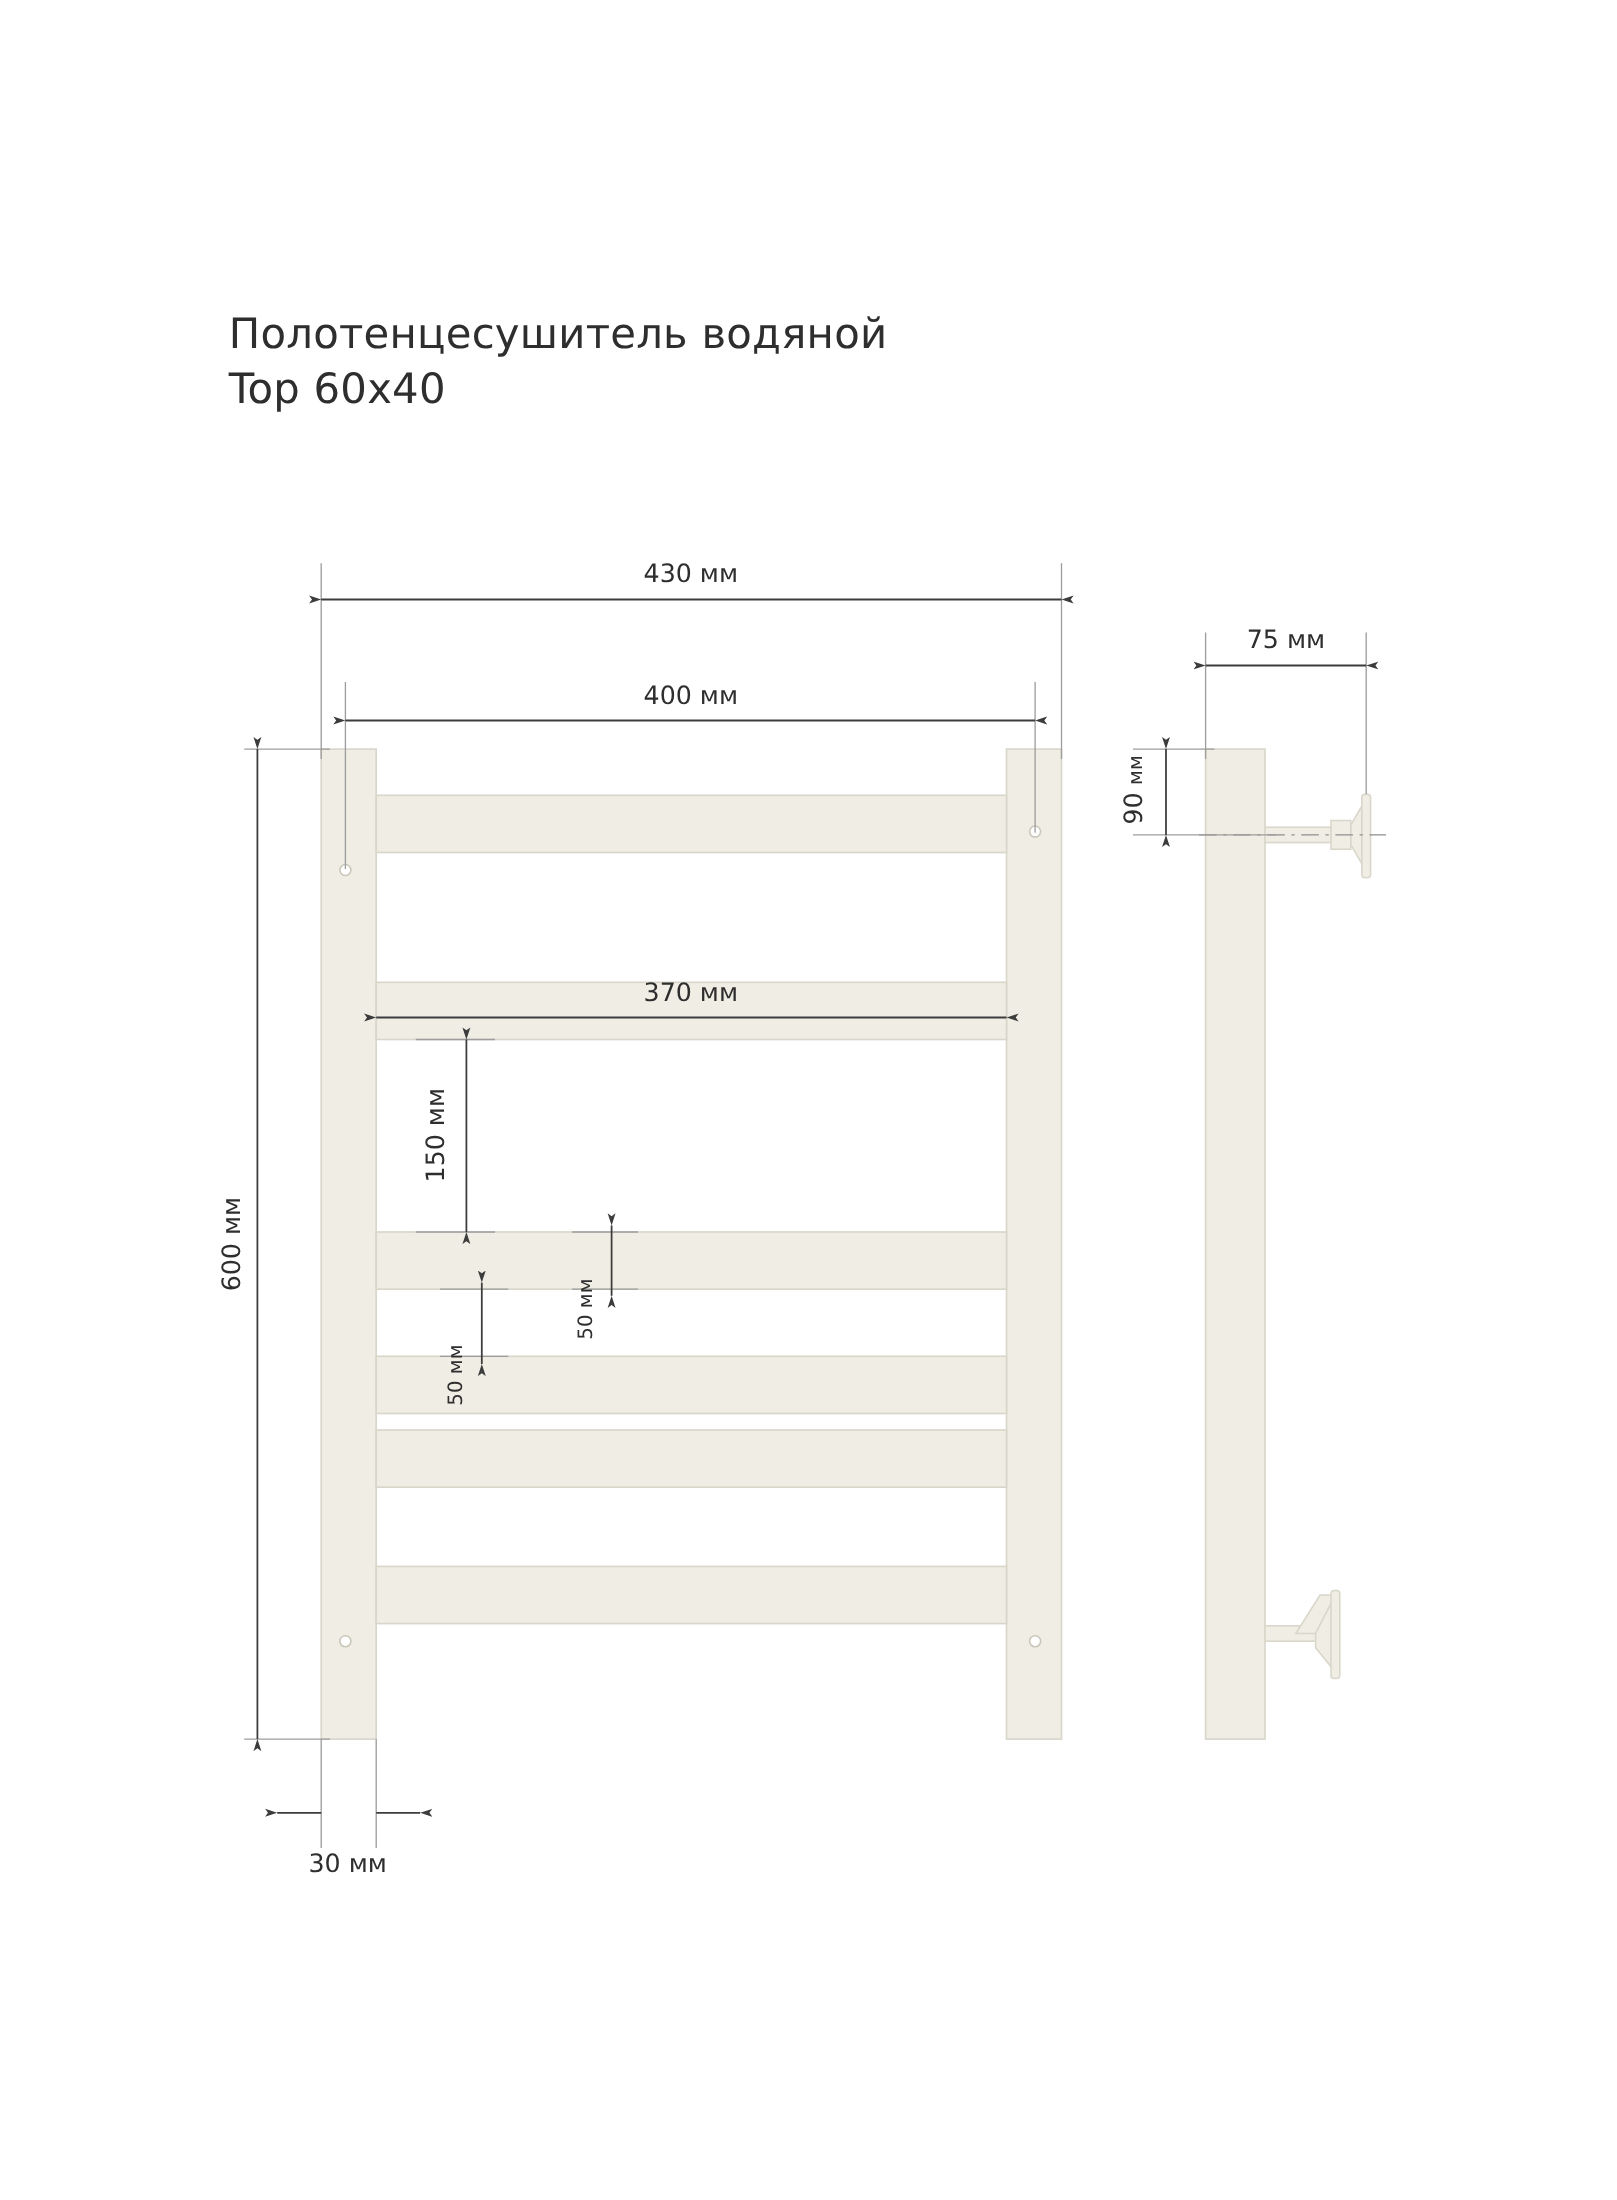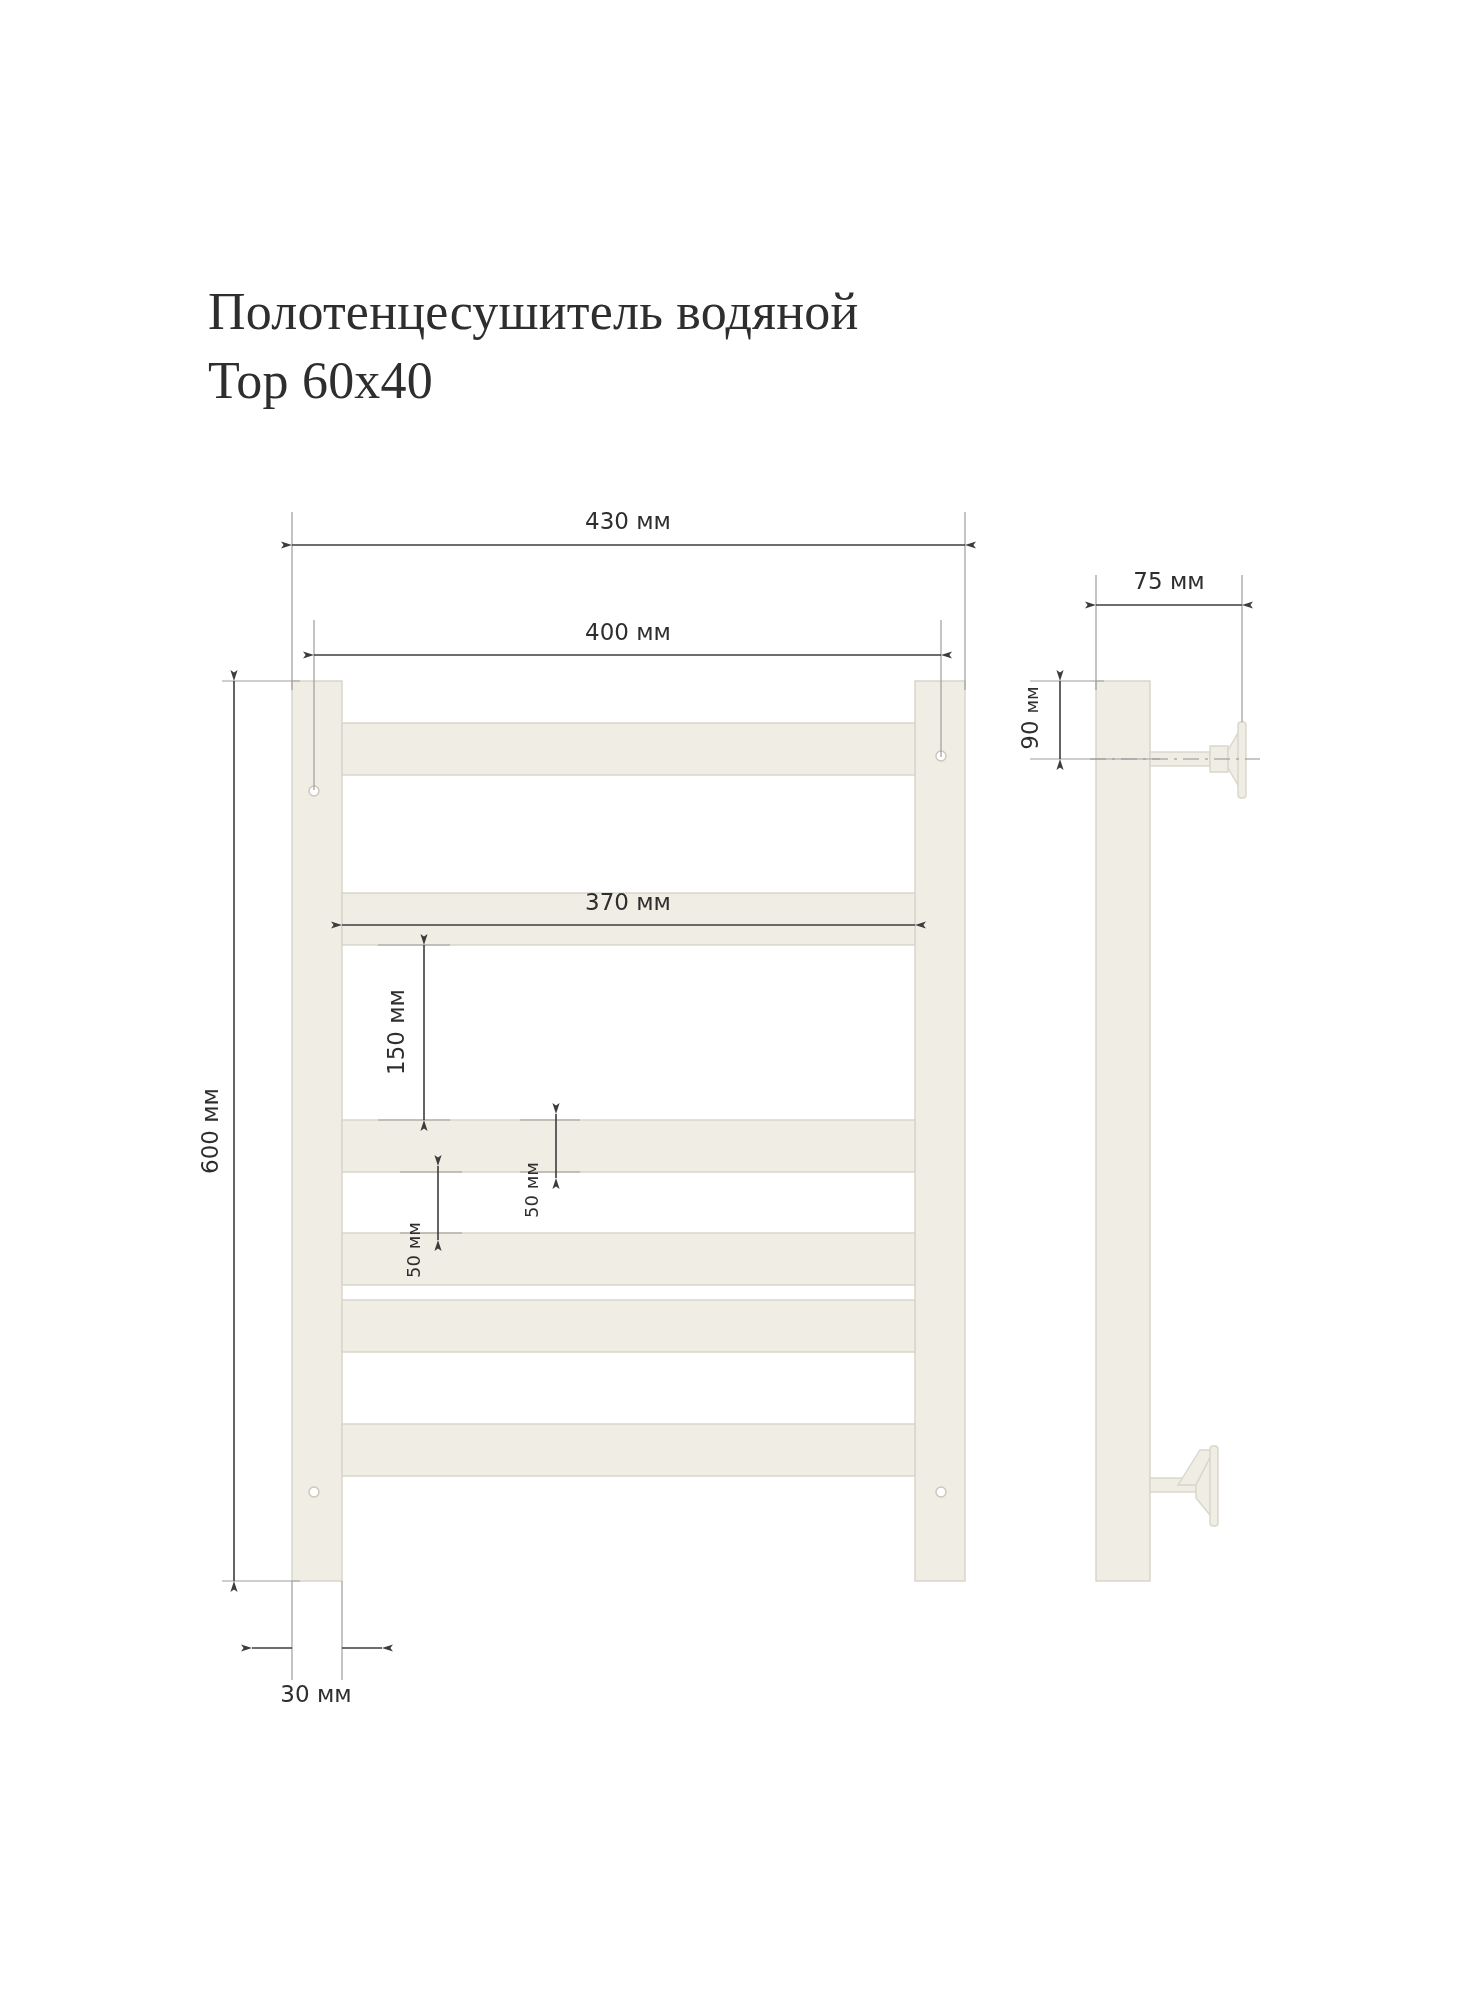--- a/index.html
+++ b/index.html
@@ -16,27 +16,26 @@
     overflow: hidden;
   }
   .page {
     position: absolute;
     inset: 0;
   }
   .title {
     position: absolute;
     left: 208px;
     top: 278px;
-    font-size: 52px;
+    font-size: 38px;
     line-height: 1.32;
     letter-spacing: 0.2px;
     color: #2e2e2e;
     white-space: pre-line;
     font-weight: 400;
-    font-family: Liberation Serif, serif;
   }
   svg.drawing {
     position: absolute;
     left: 0;
     top: 0;
     width: 1470px;
     height: 2000px;
   }
   .dim-text {
     font-family: "DejaVu Sans", "Liberation Sans", sans-serif;

